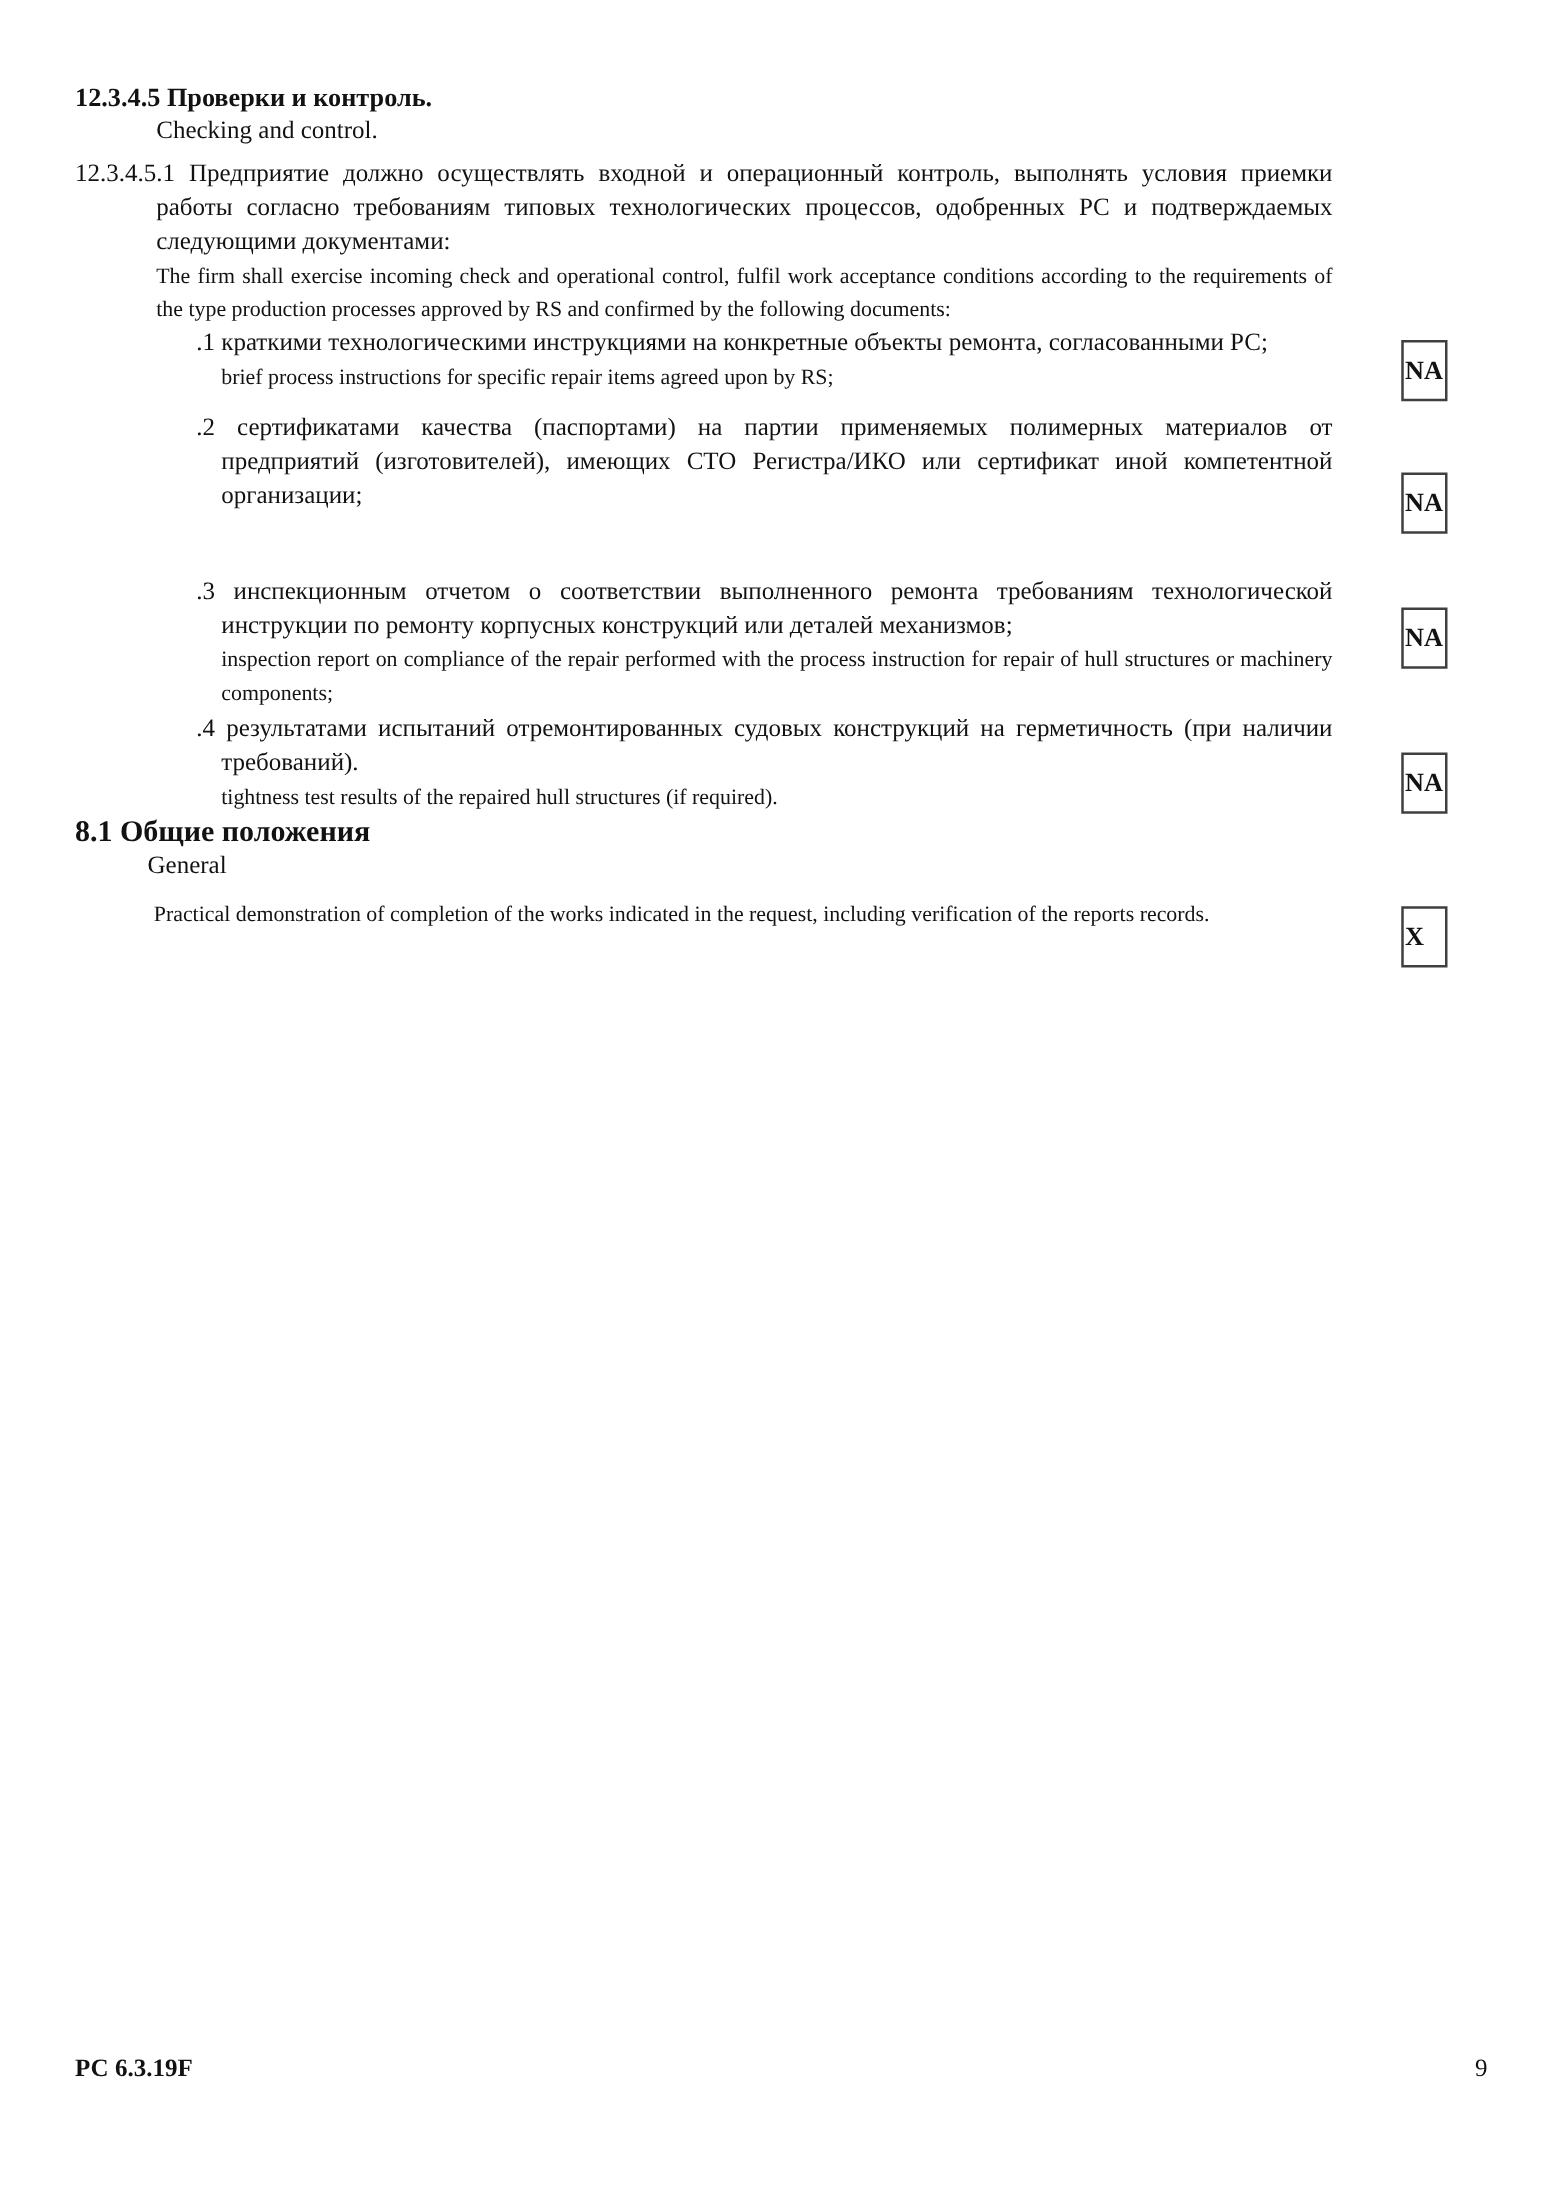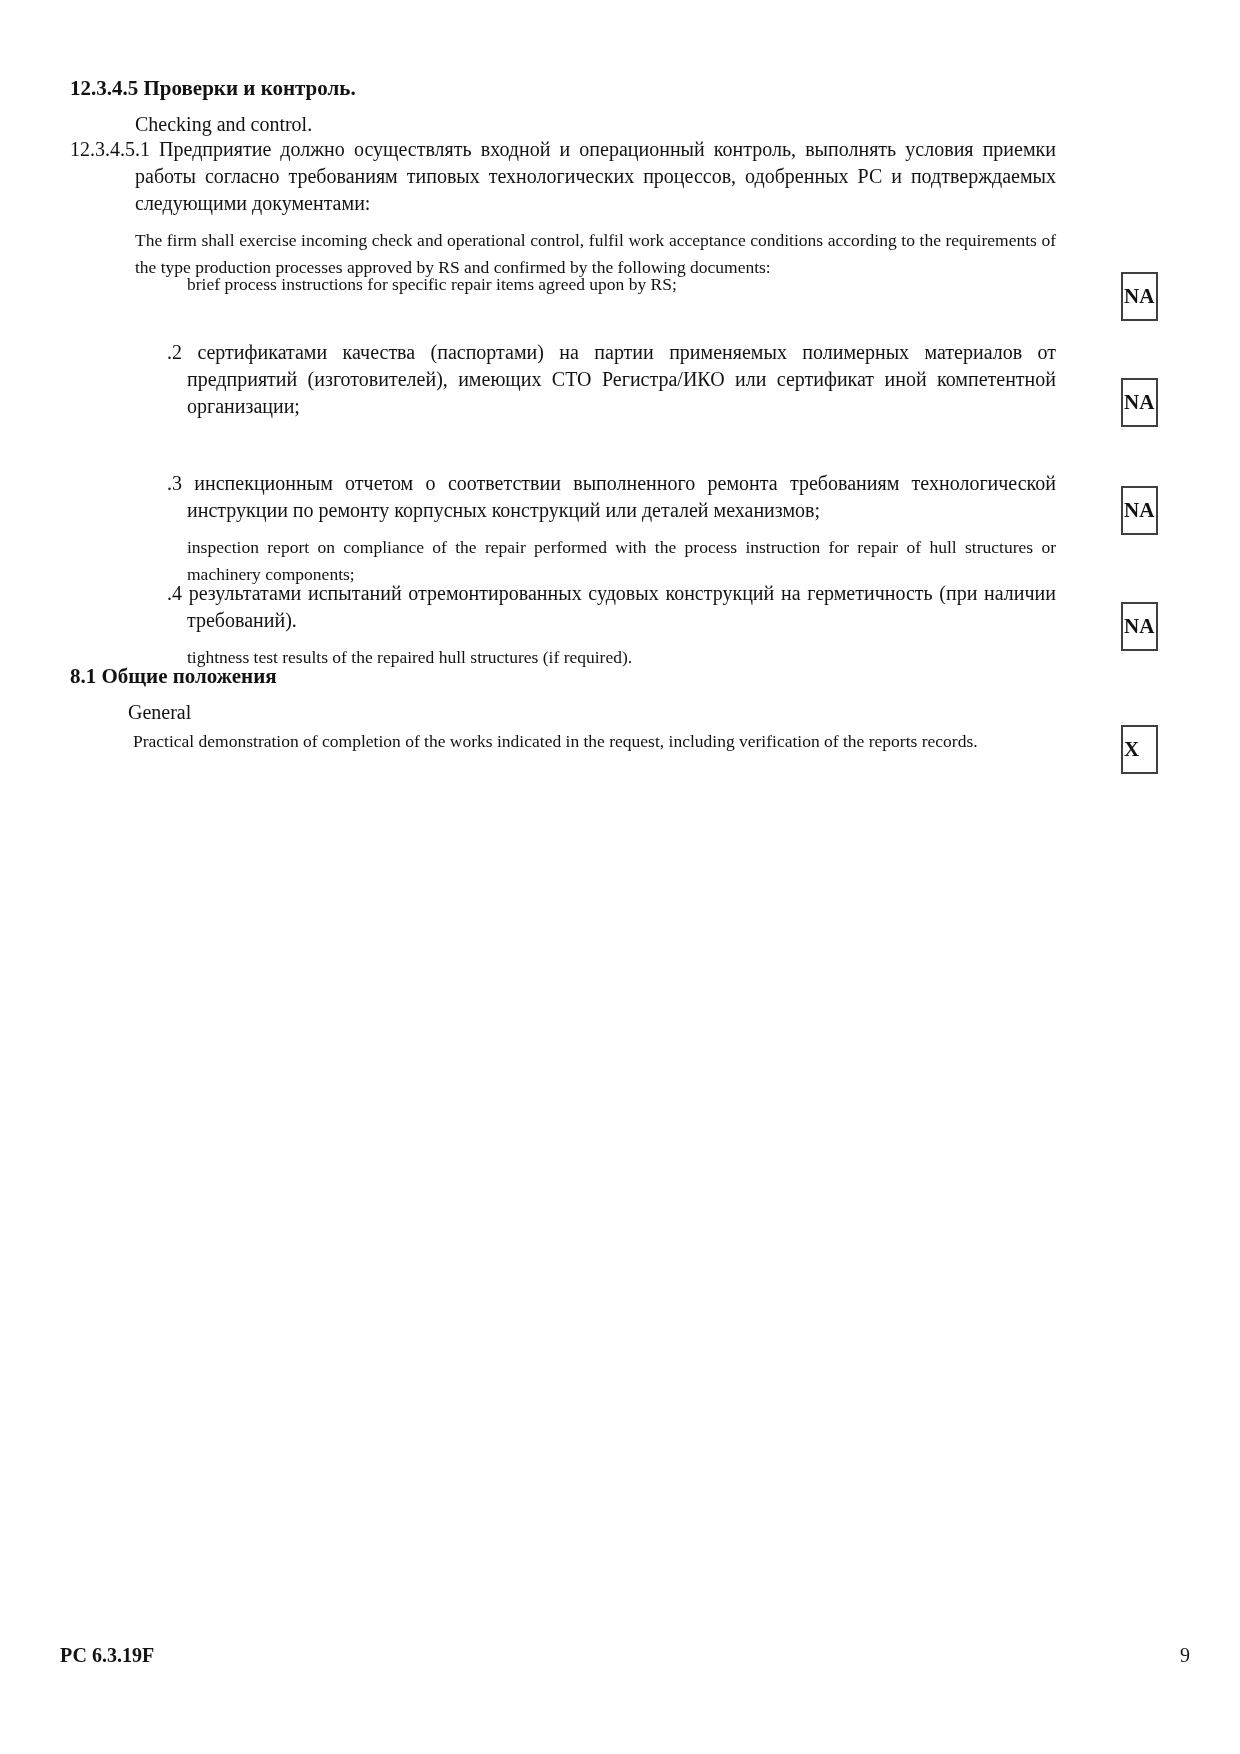--- a/index.html
+++ b/index.html
@@ -5,21 +5,21 @@
   html, body { margin: 0; padding: 0; background: #ffffff; }
   .page {
     position: relative;
     width: 1240px;
     height: 1754px;
     background: #ffffff;
     font-family: "Liberation Serif", "DejaVu Serif", serif;
     color: #121212;
     overflow: hidden;
   }
-  p { margin: 10px; }
+  p { margin: 0; }
   .block { position: absolute; left: 60px; width: 1006px; }
 
   .ru { font-size: 20px; line-height: 27px; text-align: justify; }
   .en { font-size: 17.5px; line-height: 27px; text-align: justify; }
 
   .h-ru { font-size: 21px; line-height: 26px; font-weight: 700; }
   .h-en { font-size: 20px; line-height: 26px; font-weight: 400; }
 
   .hang-65 { padding-left: 65px; text-indent: -65px; }
   .ind-65  { padding-left: 65px; }
@@ -67,39 +67,40 @@
     <p class="h-ru hang-65"><span>12.3.4.5</span> <span>Проверки и контроль.</span></p>
     <p class="h-en ind-65">Checking and control.</p>
   </div>
 
   <div class="block" style="top:126px">
     <p class="ru hang-65"><span>12.3.4.5.1</span> <span>Предприятие должно осуществлять входной и операционный контроль, выполнять условия приемки работы согласно требованиям типовых технологических процессов, одобренных РС и подтверждаемых следующими документами:</span></p>
     <p class="en ind-65">The firm shall exercise incoming check and operational control, fulfil work acceptance conditions according to the requirements of the type production processes approved by RS and confirmed by the following documents:</p>
   </div>
 
   <div class="block" style="top:261px">
+    <p class="ru hang-li"><span>.1</span> <span>краткими технологическими инструкциями на конкретные объекты ремонта, согласованными РС;</span></p>
     <p class="en ind-li">brief process instructions for specific repair items agreed upon by RS;</p>
   </div>
 
   <div class="block" style="top:329px">
     <p class="ru hang-li"><span>.2</span> <span>сертификатами качества (паспортами) на партии применяемых полимерных материалов от предприятий (изготовителей), имеющих СТО Регистра/ИКО или сертификат иной компетентной организации;</span></p>
   </div>
 
   <div class="block" style="top:460px">
     <p class="ru hang-li"><span>.3</span> <span>инспекционным отчетом о соответствии выполненного ремонта требованиям технологической инструкции по ремонту корпусных конструкций или деталей механизмов;</span></p>
     <p class="en ind-li">inspection report on compliance of the repair performed with the process instruction for repair of hull structures or machinery components;</p>
   </div>
 
   <div class="block" style="top:570px">
     <p class="ru hang-li"><span>.4</span> <span>результатами испытаний отремонтированных судовых конструкций на герметичность (при наличии требований).</span></p>
     <p class="en ind-li">tightness test results of the repaired hull structures (if required).</p>
   </div>
 
   <div class="block" style="top:653px">
-    <p class="h-ru hang-58" style="font-size:21px"><span>8.1</span> <span>Общие положения</span></p>
+    <p class="h-ru hang-58" style="font-size:24px"><span>8.1</span> <span>Общие положения</span></p>
     <p class="h-en ind-58">General</p>
   </div>
 
   <div class="block" style="top:718px">
     <p class="en" style="padding-left:63px">Practical demonstration of completion of the works indicated in the request, including verification of the reports records.</p>
   </div>
 
   <div class="mark-box" style="top:272px">NA</div>
   <div class="mark-box" style="top:378px">NA</div>
   <div class="mark-box" style="top:486px">NA</div>

